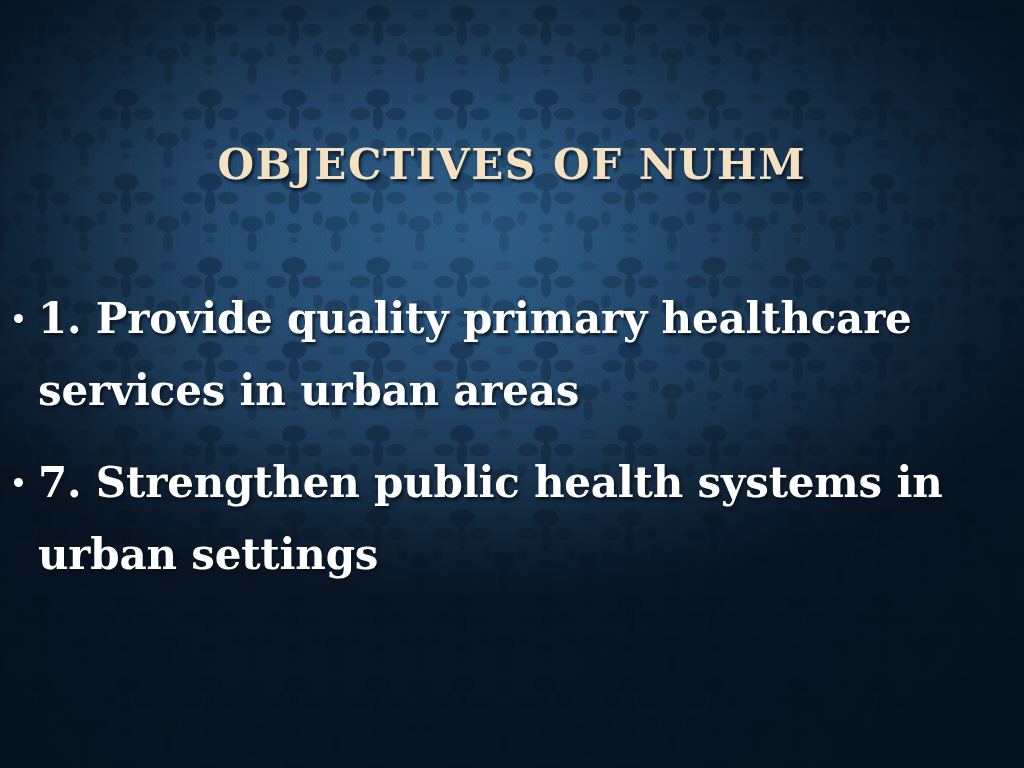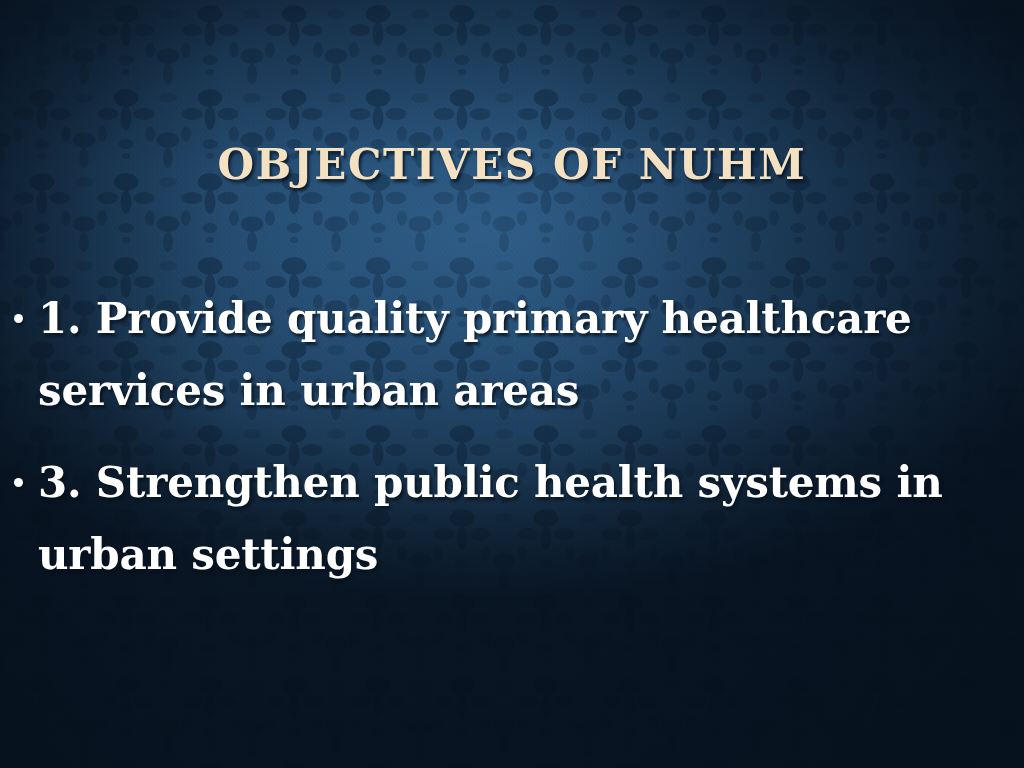--- a/index.html
+++ b/index.html
@@ -158,19 +158,19 @@
     <ul class="bullet-list">
 
       <li class="bullet-item">
         <span class="bullet-dot"></span>
         <span class="bullet-text">1. Provide quality primary healthcare services in urban areas</span>
       </li>
 
 
       <li class="bullet-item">
         <span class="bullet-dot"></span>
-        <span class="bullet-text">3. Strengthen public health systems in urban settings</span>
+        <span class="bullet-text">7. Strengthen public health systems in urban settings</span>
       </li>
 
     </ul>
 
   </div>
 </div>
 
 </body></html>

